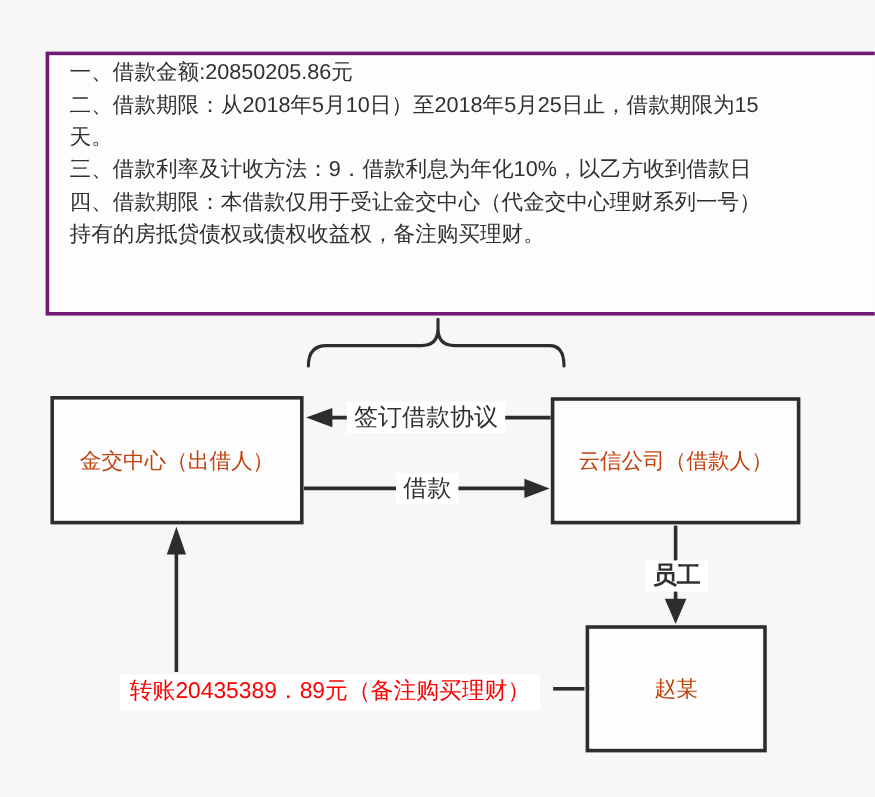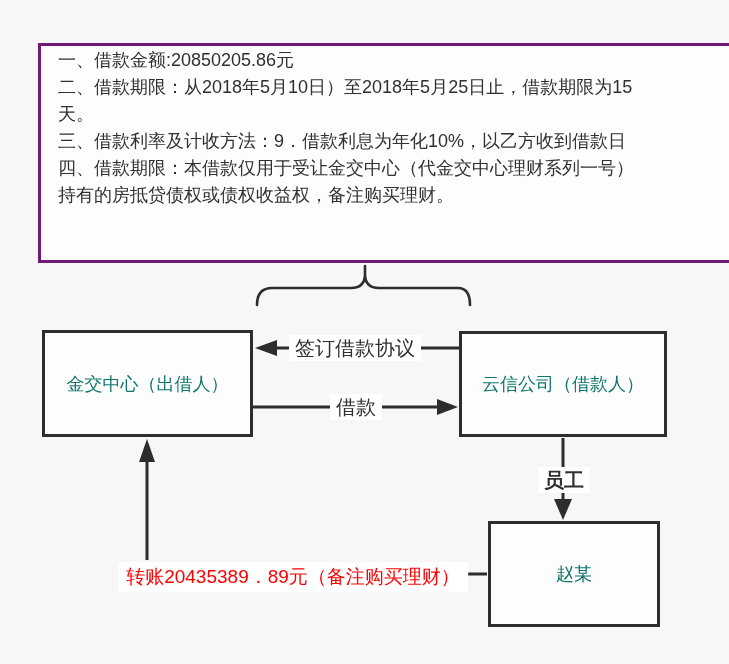--- a/index.html
+++ b/index.html
@@ -16,21 +16,21 @@
   .wires{
     position:absolute;left:0;top:0;width:729px;height:664px;
     z-index:1;
   }
   .node{
     position:absolute;
     box-sizing:border-box;
     border:3px solid #2d2d2d;
     background:#fdfdfd;
     display:flex;align-items:center;justify-content:center;
-    color:#0f766e;
+    color:#c2410c;
     font-size:18px;
     z-index:2;
     white-space:nowrap;
   }
   .terms-box{
     position:absolute;
     box-sizing:border-box;
     left:38px;top:43px;width:728px;height:220px;
     border:3px solid #701a75;
     background:#fdfdfd;
@@ -94,25 +94,25 @@
   </div>
 
   <div class="node" style="left:42px;top:330px;width:211px;height:107px;">
     <span>金交中心（出借人）</span>
   </div>
 
   <div class="node" style="left:459px;top:331px;width:208px;height:106px;">
     <span>云信公司（借款人）</span>
   </div>
 
-  <div class="node" style="left:488px;top:521px;width:172px;height:106px;text-align:center;">
+  <div class="node" style="left:488px;top:521px;width:151px;height:106px;text-align:center;">
     <span>赵某</span>
   </div>
 
   <div class="edge-label" style="left:355px;top:348px;">签订借款协议</div>
 
   <div class="edge-label" style="left:356px;top:407px;">借款</div>
 
   <div class="edge-label" style="left:564px;top:480px;font-weight:bold;">员工</div>
 
-  <div class="edge-label red" style="left:293px;top:577px;">转账20435389．89元（备注购买理财）</div>
+  <div class="edge-label red" style="left:275px;top:577px;">转账20435389．89元（备注购买理财）</div>
 
 </div>
 
 </body></html>

